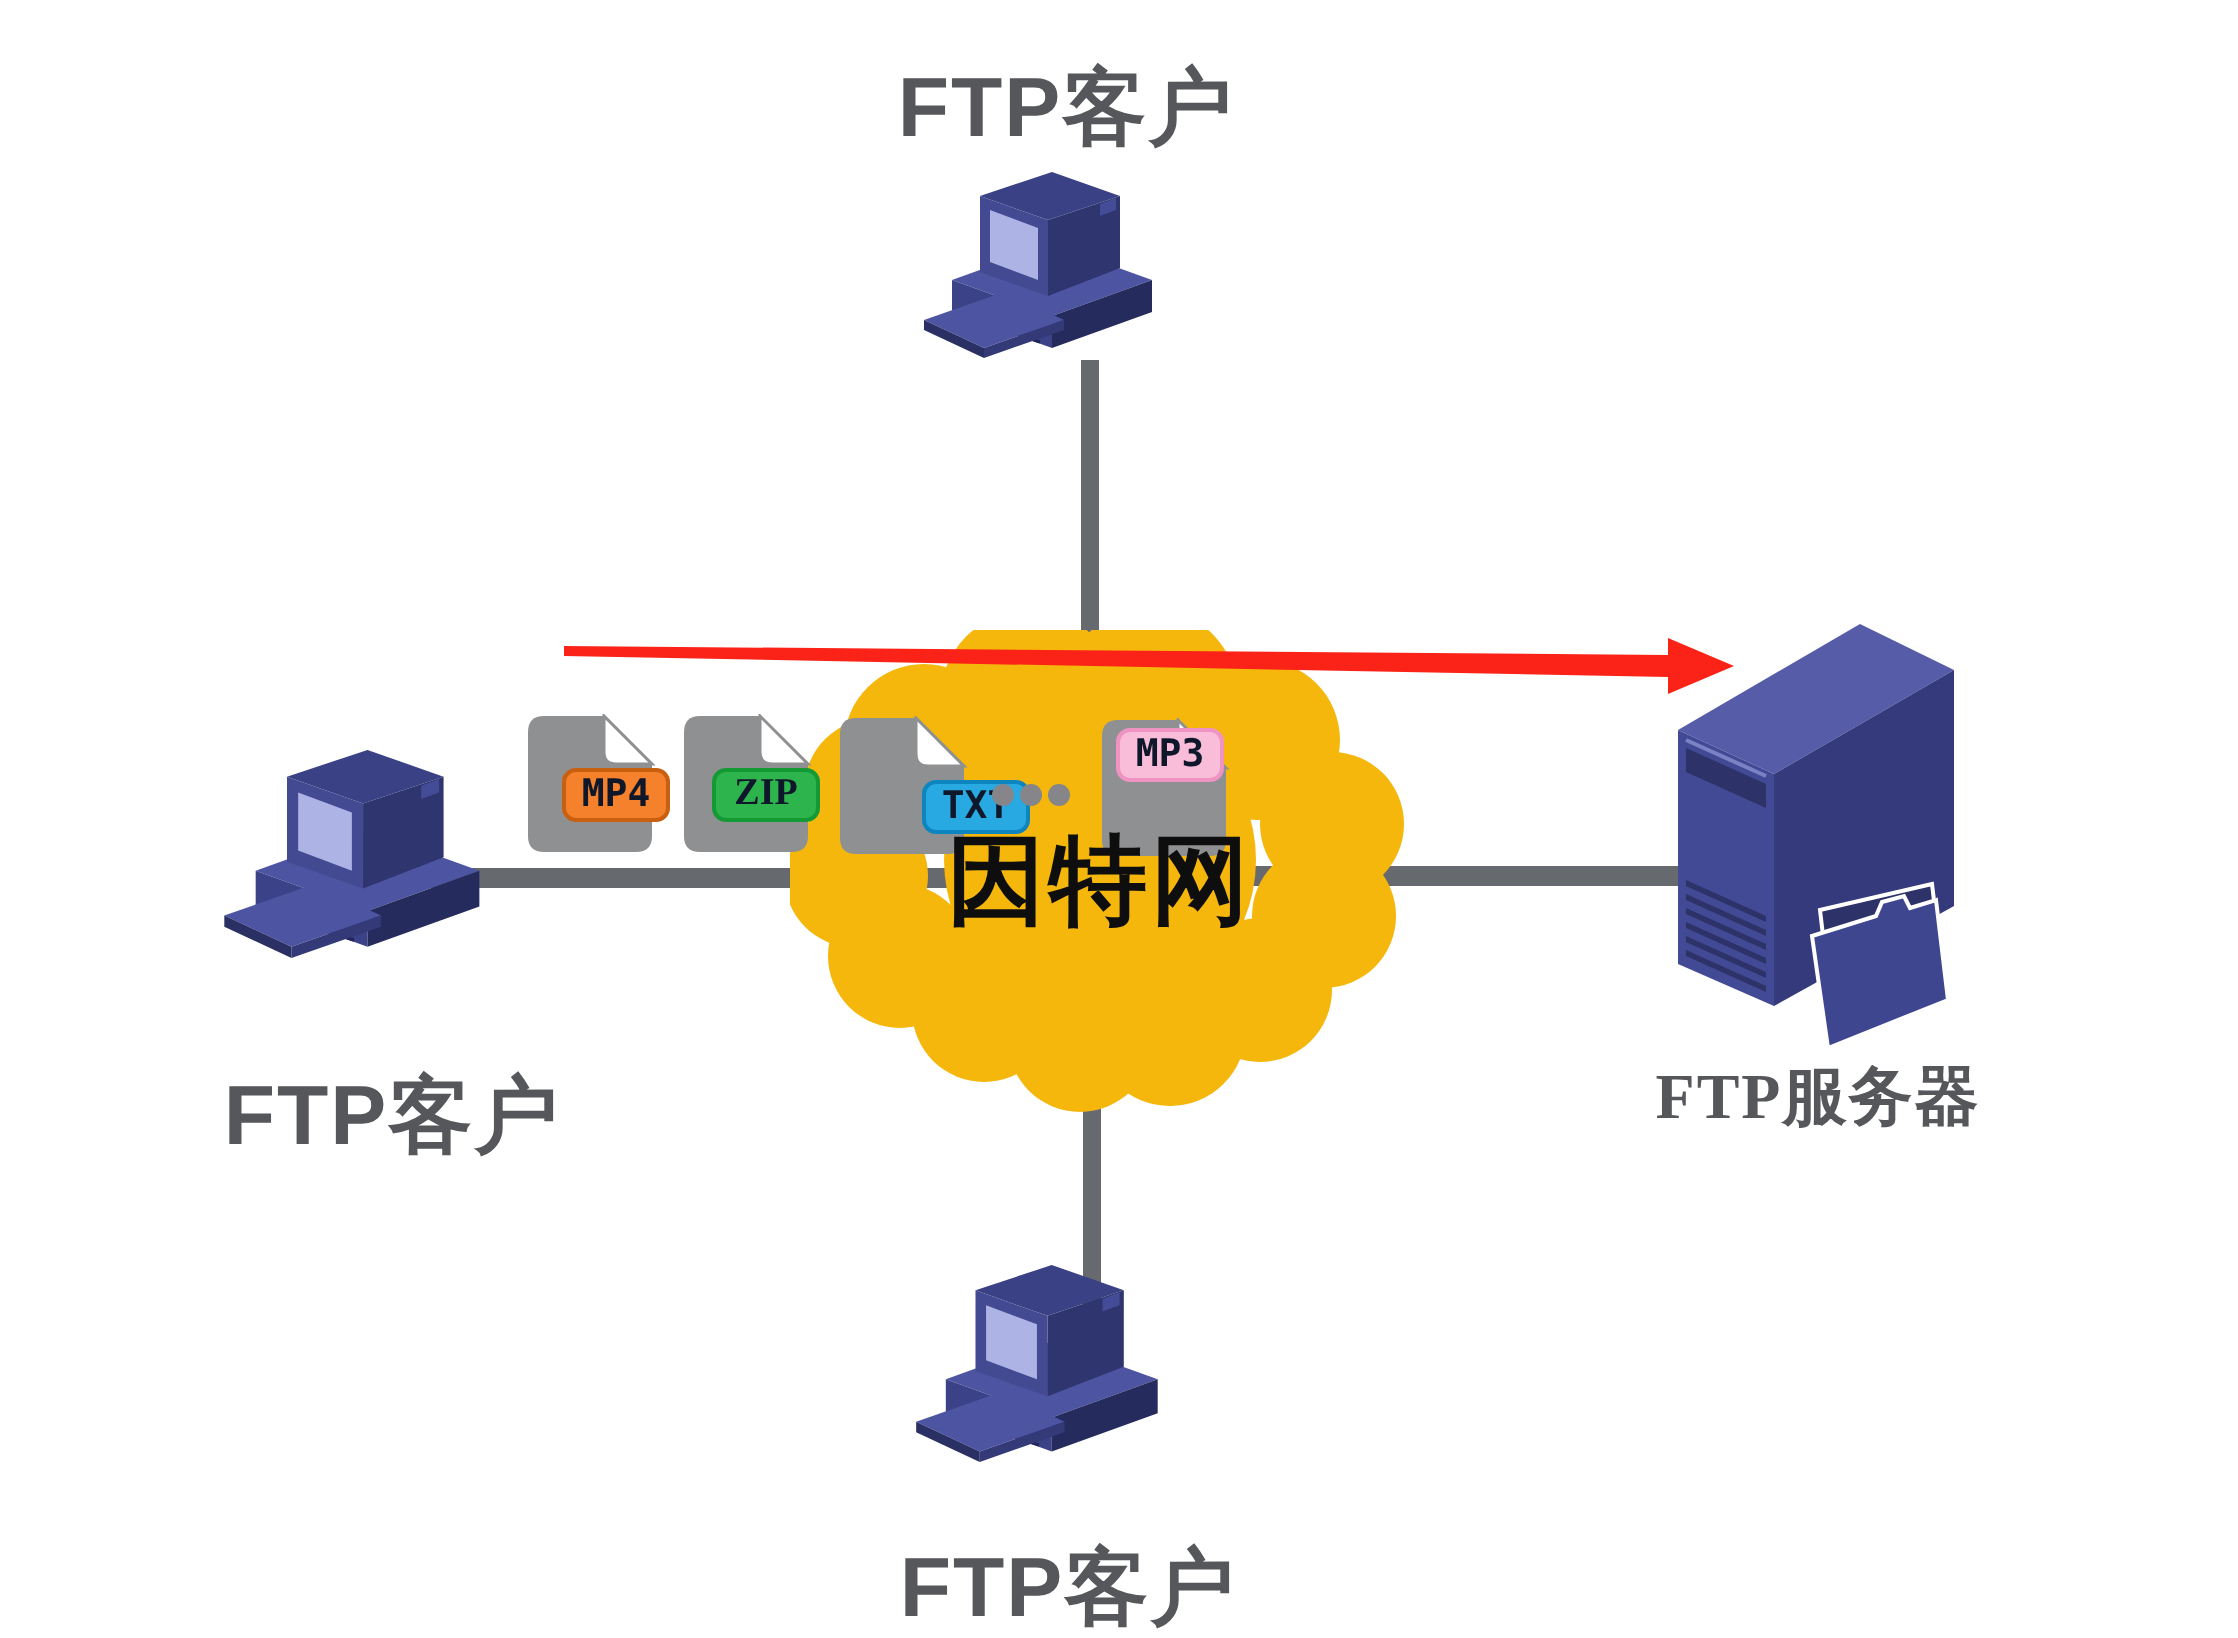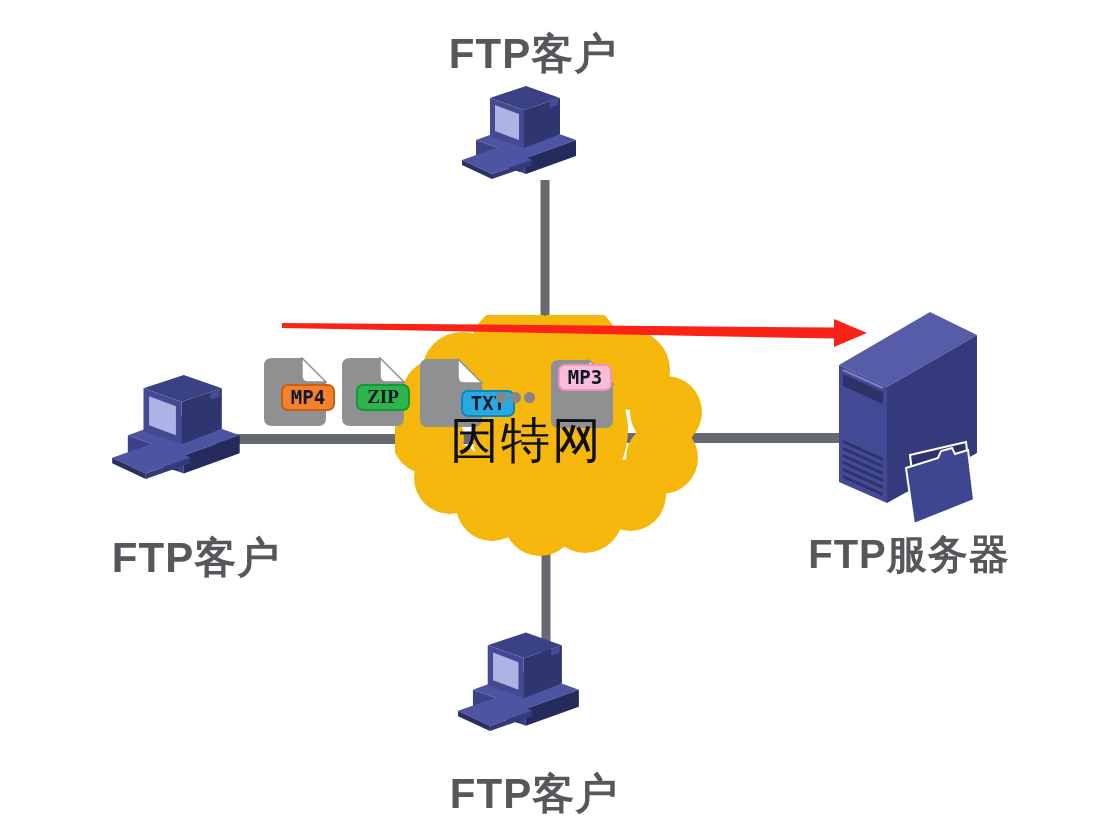--- a/index.html
+++ b/index.html
@@ -8,24 +8,24 @@
     overflow:hidden;font-family:"Liberation Sans","DejaVu Sans",sans-serif;padding-left:20px;
   }
   .abs{position:absolute;}
   svg{display:block;}
   .node-label{
     position:absolute;width:300px;text-align:center;
     font-weight:bold;color:#55575b;letter-spacing:1px;
     font-family:"Liberation Sans","DejaVu Sans",sans-serif;
   }
   .lbl-42{font-size:42px;}
-  .lbl-44{font-size:40px;}
+  .lbl-44{font-size:32px;font-family:Liberation Serif, serif;}
   #cloud-label{
-    position:absolute;left:450px;top:408px;width:200px;text-align:left;
-    font-size:49px;font-weight:400;color:#0e0e0e;z-index:6;letter-spacing:2px;
+    position:absolute;left:450px;top:408px;width:200px;text-align:center;
+    font-size:49px;font-weight:700;color:#0e0e0e;z-index:6;letter-spacing:2px;
   }
   .file-chip{
     position:absolute;width:54px;height:27px;z-index:5;
     border:2px solid #737373;border-radius:7px;box-sizing:border-box;
     font-family:"DejaVu Sans Mono","Liberation Mono",monospace;
     font-weight:bold;font-size:19px;line-height:22px;color:#0f172a;
     text-align:center;
   }
   .doc{position:absolute;z-index:4;}
   #ellipsis{position:absolute;left:496px;top:392px;z-index:5;display:flex;gap:3px;}

